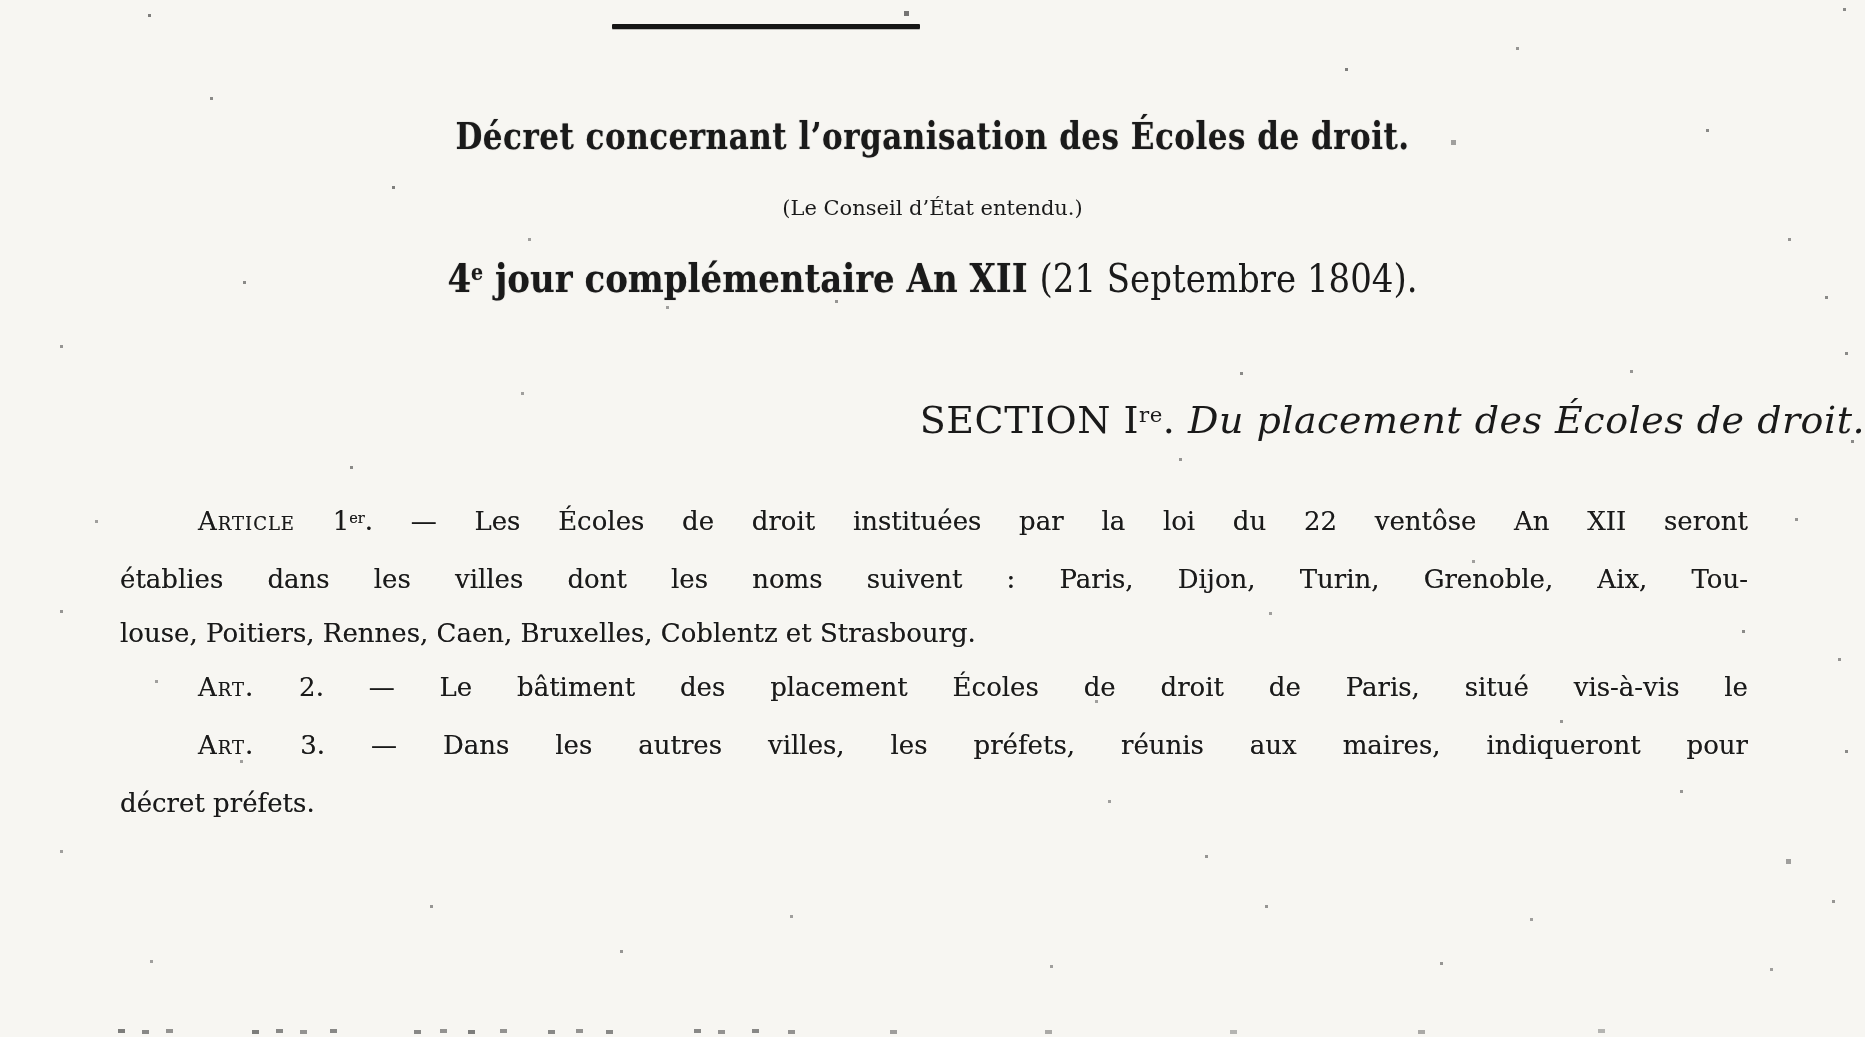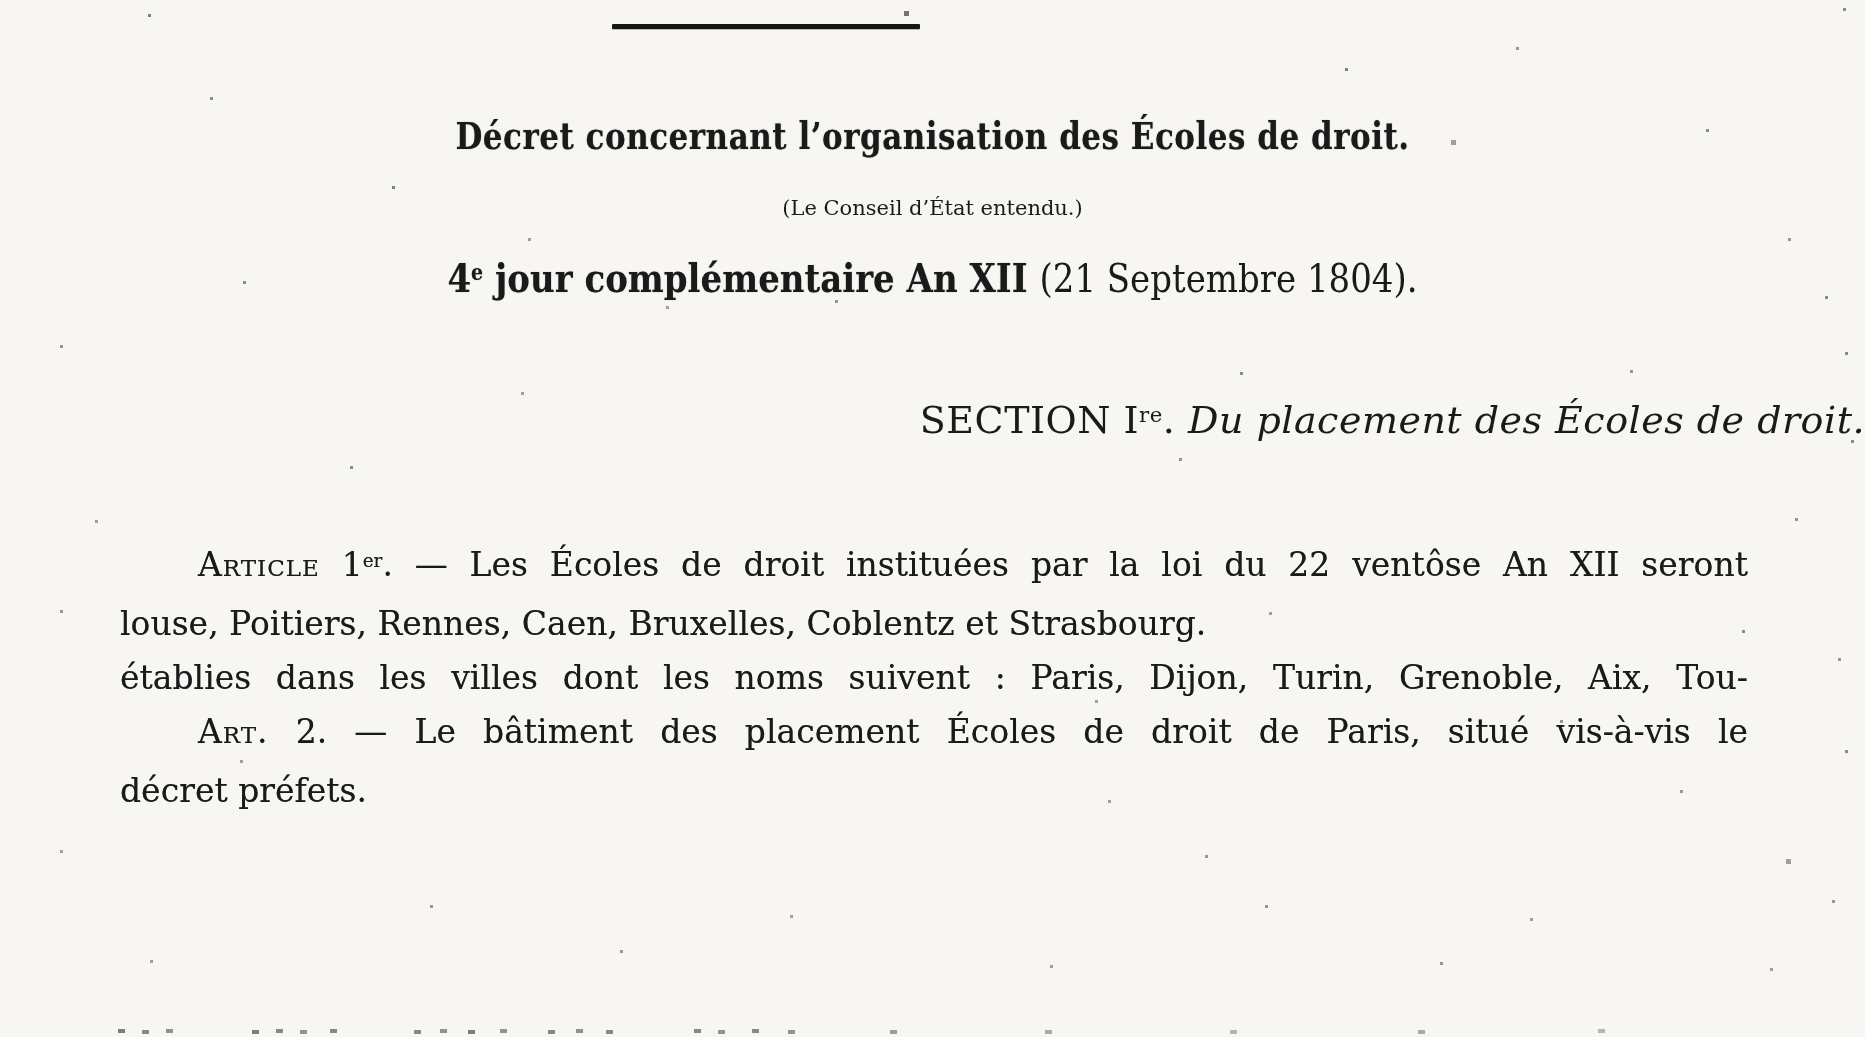--- a/index.html
+++ b/index.html
@@ -31,23 +31,22 @@
   }
   .b{font-weight:bold;text-shadow:0 0 1px rgba(15,15,15,.4);}
   sup{font-size:56%;vertical-align:baseline;position:relative;top:-.5em;}
   .section-heading{
     position:absolute;left:0;top:398px;width:100%;
     text-align:right;font-size:38px;letter-spacing:.5px;
   }
   .it{font-style:italic;}
   .body-text{
     position:absolute;left:120px;top:494px;width:1628px;
-    font-size:33px;line-height:54px;
+    font-size:26px;line-height:54px;
     text-shadow:0 0 .5px rgba(20,20,20,.55);
-    margin-top:44px;
   }
   .line{text-align:justify;}
   .line.j{text-align-last:justify;}
   .line.first{text-indent:78px;}
   .sc{font-variant:small-caps;letter-spacing:1px;}
   
   .speckles{
     position:absolute;left:0;top:0;width:3px;height:3px;background:transparent;pointer-events:none;
     box-shadow:
       148px 14px 0 0 rgba(30,30,30,.55), 905px 12px 0 1px rgba(30,30,30,.6),
@@ -106,29 +105,30 @@
   <div class="subtitle">(Le Conseil d’État entendu.)</div>
 
   <div class="dateline"><span class="b">4</span><sup class="b">e</sup><span class="b"> jour complémentaire An XII </span><span>(21 Septembre 1804).</span></div>
 
   <div class="section-heading"><span>SECTION I</span><sup>re</sup><span>. </span><span class="it">Du placement des Écoles de droit.</span></div>
 
   <div class="body-text">
 
     <div>
       <div class="line first j"><span class="sc">Article</span><span> 1</span><sup>er</sup><span>. — Les Écoles de droit instituées par la loi du 22 ventôse An XII seront</span></div>
+      <div class="line j">établies dans les villes dont les noms suivent : Paris, Dijon, Turin, Grenoble, Aix, Tou-</div>
       <div class="line">louse, Poitiers, Rennes, Caen, Bruxelles, Coblentz et Strasbourg.</div>
-      <div class="line j">établies dans les villes dont les noms suivent : Paris, Dijon, Turin, Grenoble, Aix, Tou-</div>
     </div>
 
     <div>
       <div class="line first j"><span class="sc">Art.</span><span> 2.</span><sup></sup><span> — Le bâtiment des placement Écoles de droit de Paris, situé vis-à-vis le</span></div>
     </div>
 
     <div>
+      <div class="line first j"><span class="sc">Art.</span><span> 3.</span><sup></sup><span> — Dans les autres villes, les préfets, réunis aux maires, indiqueront pour</span></div>
       <div class="line">décret préfets.</div>
     </div>
 
   </div>
 
   <div class="speckles"></div>
   <div class="cutoff-fragments"></div>
 
 </div>
 

